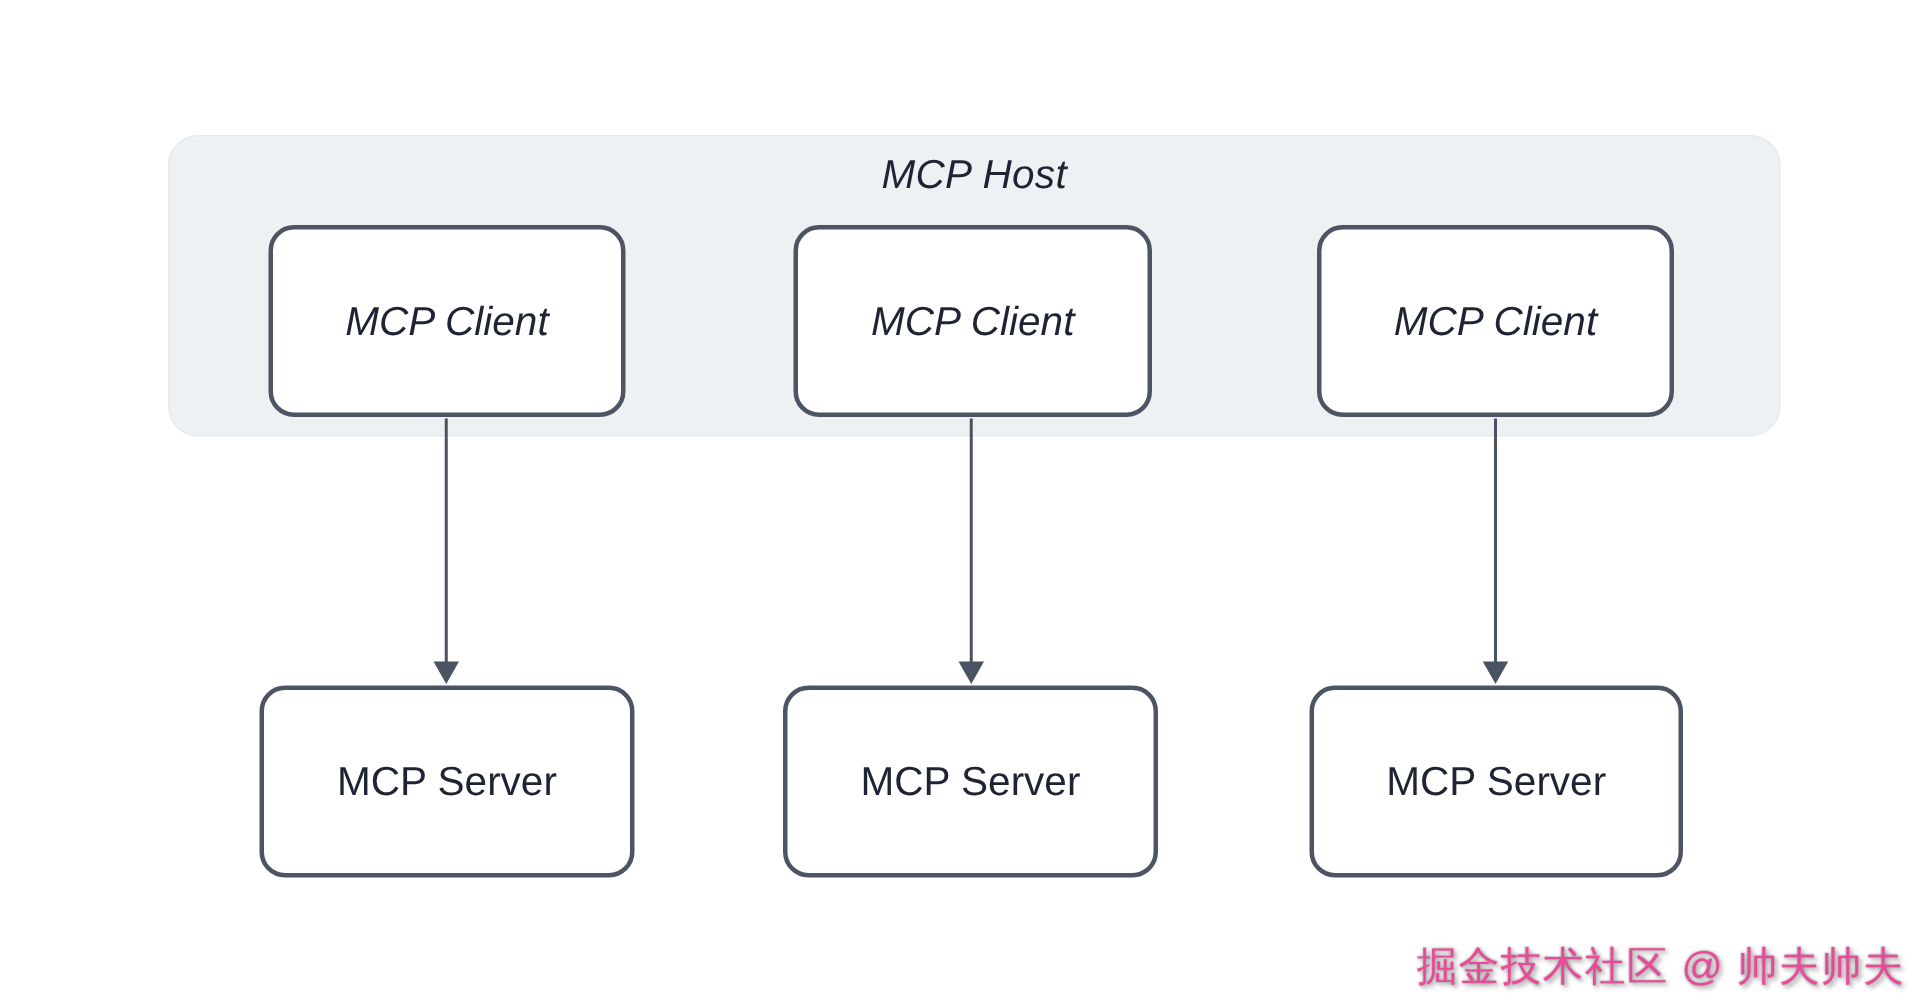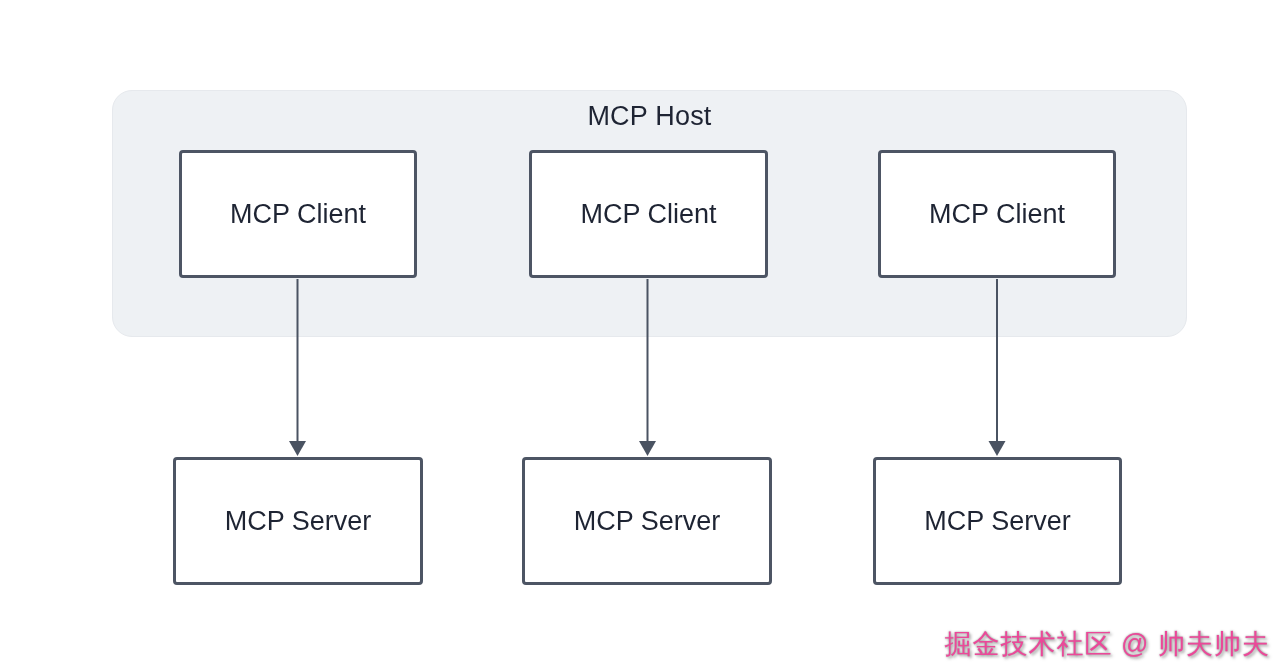--- a/index.html
+++ b/index.html
@@ -20,39 +20,40 @@
   }
   .canvas{
     position:relative;
     width:1284px;height:672px;
     overflow:hidden;
     background:var(--canvas-bg);
   }
   .host{
     position:absolute;
     left:112px;top:90px;
-    width:1075px;height:247px;
+    width:1075px;height:201px;
     background:var(--host-bg);
     border:1px solid var(--host-border);
     border-radius:20px;
+    font-style:italic;
   }
   .host-title{
     position:absolute;
     left:0;right:0;top:10px;
     text-align:center;
     font-size:27px;
     font-weight:500;
     letter-spacing:0.2px;
     color:var(--text);
   }
   .node{
     position:absolute;
     background:var(--node-bg);
     border:3px solid var(--node-border);
-    border-radius:4px;
+    border-radius:17px;
     display:flex;
     align-items:center;
     justify-content:center;
     font-size:27px;
     color:var(--text);
   }
   
   .client-1{left:66px;top:59px;width:238px;height:128px;}
   .client-2{left:416px;top:59px;width:239px;height:128px;}
   .client-3{left:765px;top:59px;width:238px;height:128px;}

